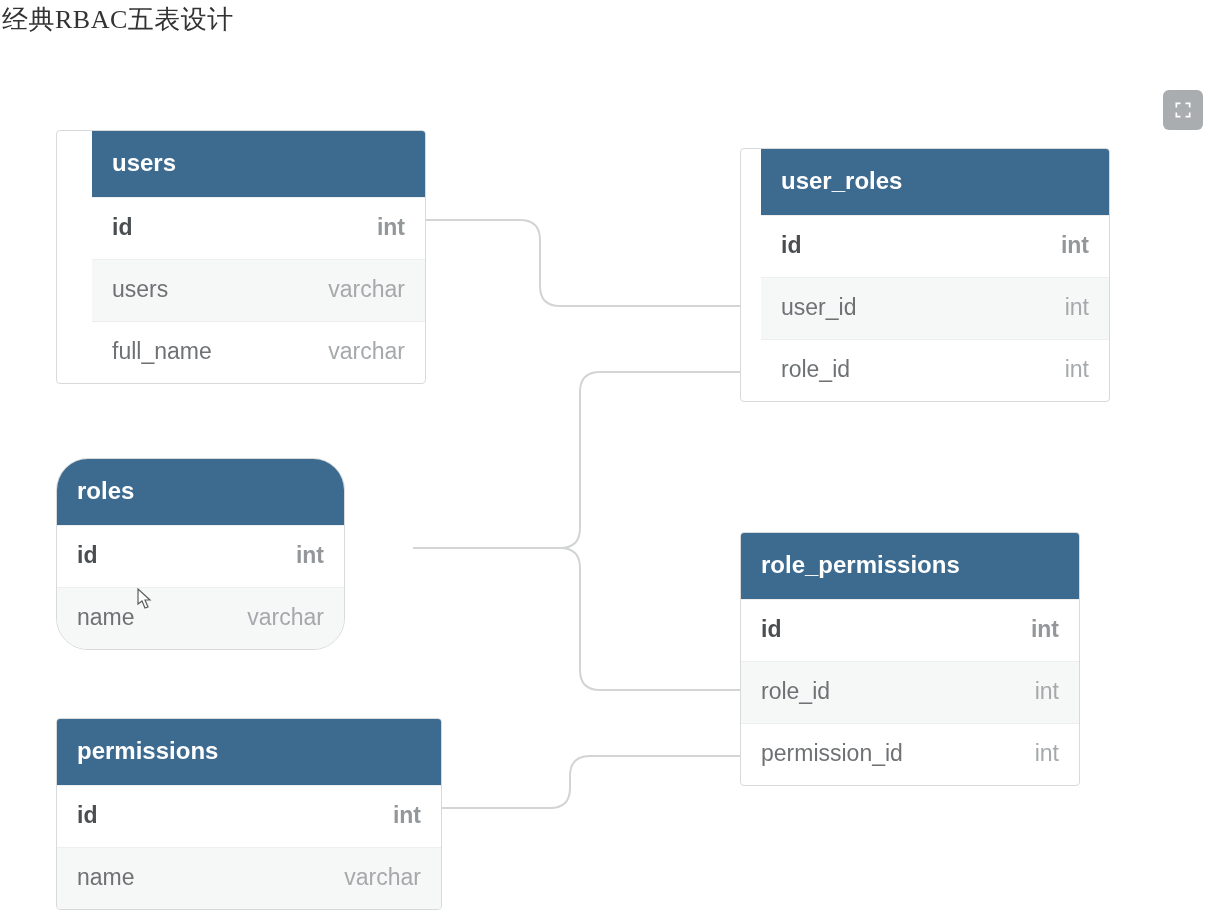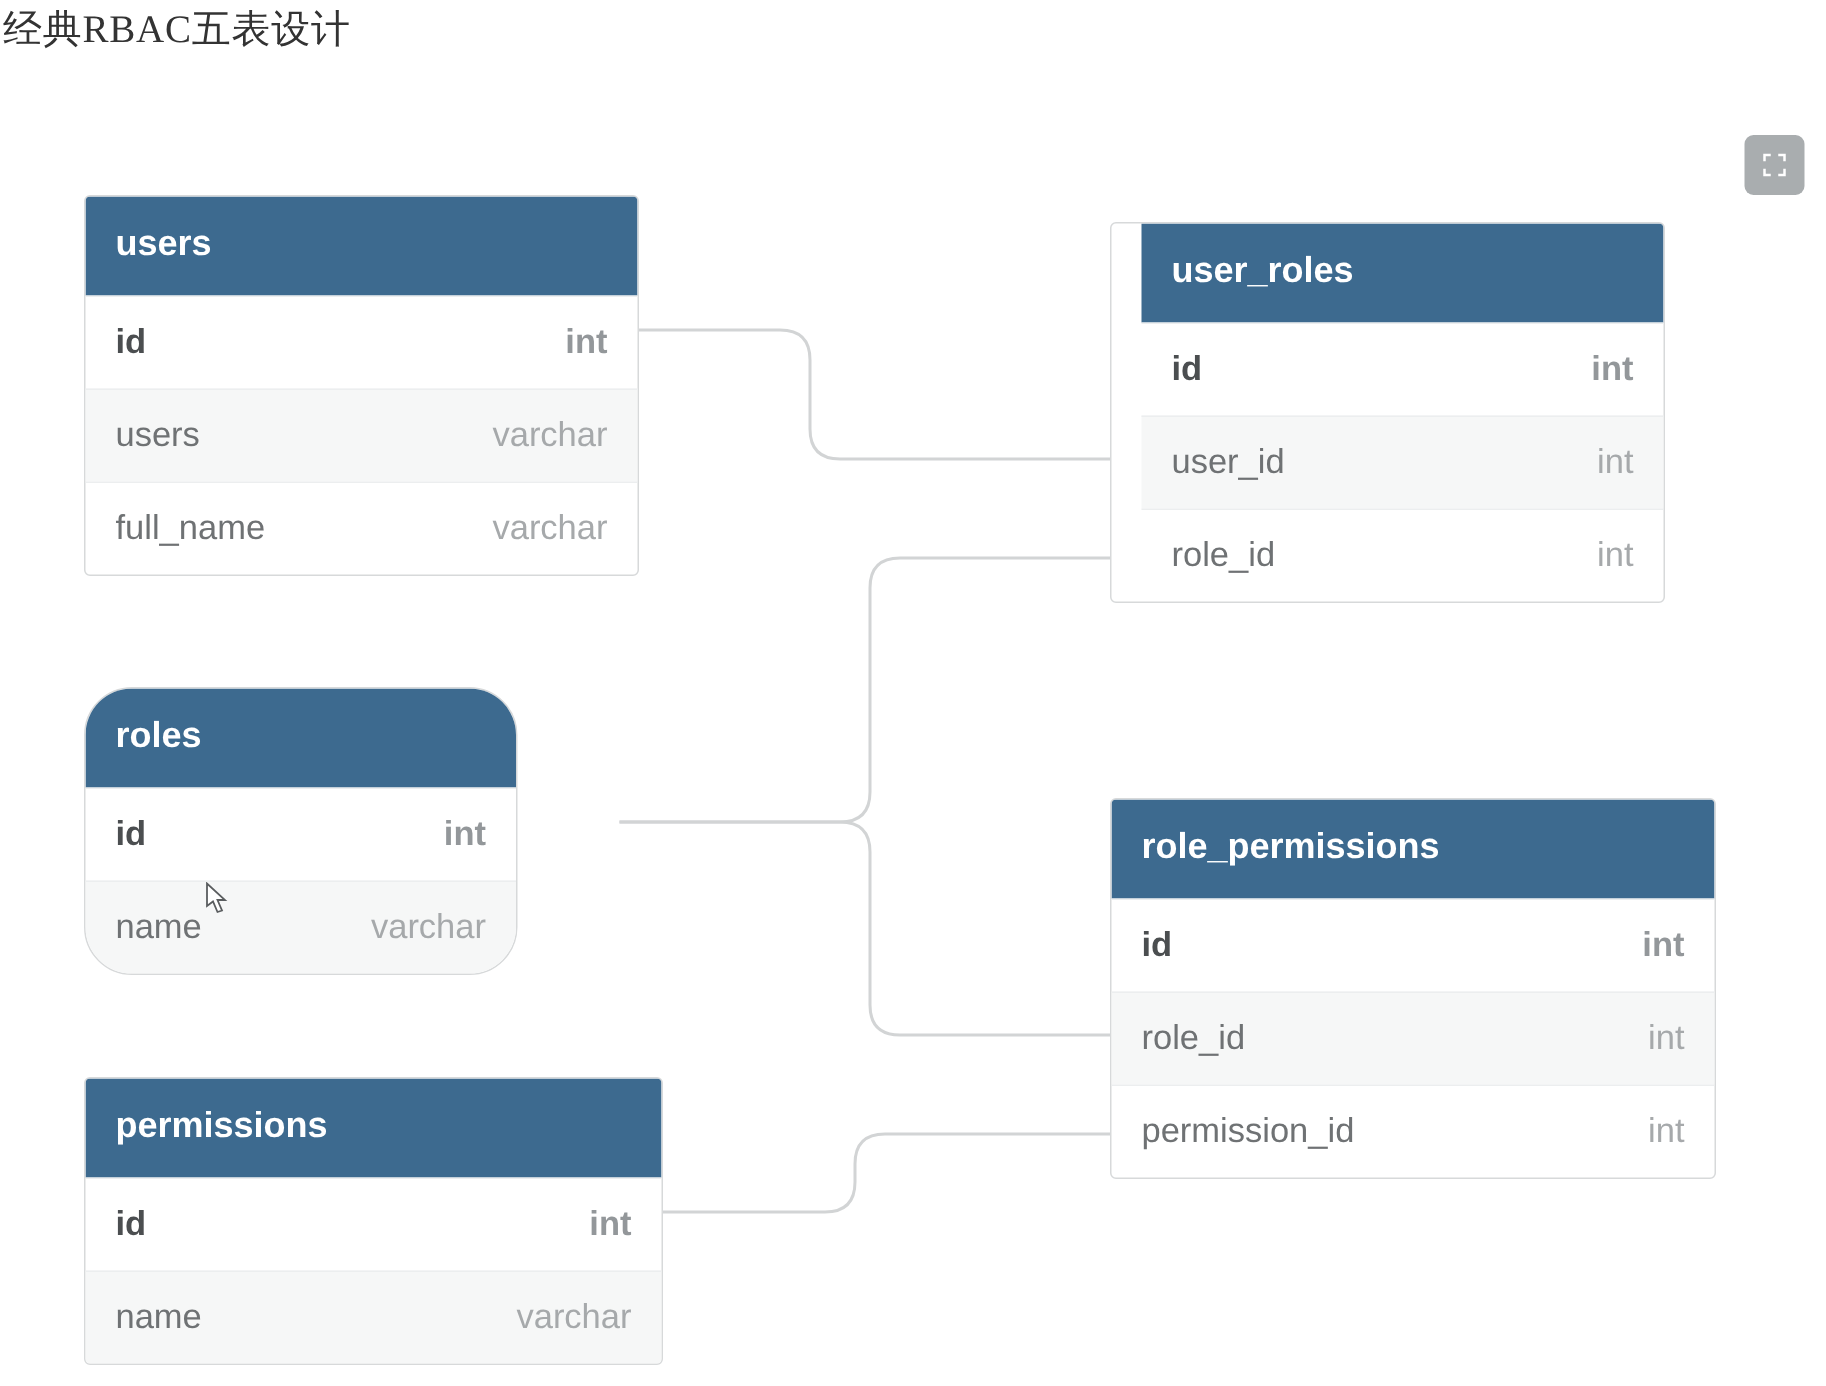--- a/index.html
+++ b/index.html
@@ -115,21 +115,21 @@
 
     <path d="M 426 220 L 520 220 Q 540 220 540 240 L 540 286 Q 540 306 560 306 L 740 306"></path>
 
     <path d="M 413 548 L 560 548 Q 580 548 580 528 L 580 392 Q 580 372 600 372 L 740 372"></path>
 
     <path d="M 413 548 L 560 548 Q 580 548 580 568 L 580 670 Q 580 690 600 690 L 740 690"></path>
 
     <path d="M 413 808 L 550 808 Q 570 808 570 788 L 570 776 Q 570 756 590 756 L 740 756"></path>
   </svg>
 
-  <div class="table" style="left:56px; top:130px; width:370px;">
+  <div class="table" style="left:56px; top:130px; width:370px;padding-left:35px;">
     <div class="table-header">users</div>
     <div class="row pk">
       <span class="col-name">id</span>
       <span class="col-type">int</span>
     </div>
     <div class="row alt">
       <span class="col-name">users</span>
       <span class="col-type">varchar</span>
     </div>
     <div class="row">
@@ -171,21 +171,21 @@
     <div class="row alt">
       <span class="col-name">user_id</span>
       <span class="col-type">int</span>
     </div>
     <div class="row">
       <span class="col-name">role_id</span>
       <span class="col-type">int</span>
     </div>
   </div>
 
-  <div class="table" style="left:740px; top:532px; width:404px;">
+  <div class="table" style="left:740px; top:532px; width:340px;">
     <div class="table-header">role_permissions</div>
     <div class="row pk">
       <span class="col-name">id</span>
       <span class="col-type">int</span>
     </div>
     <div class="row alt">
       <span class="col-name">role_id</span>
       <span class="col-type">int</span>
     </div>
     <div class="row">

